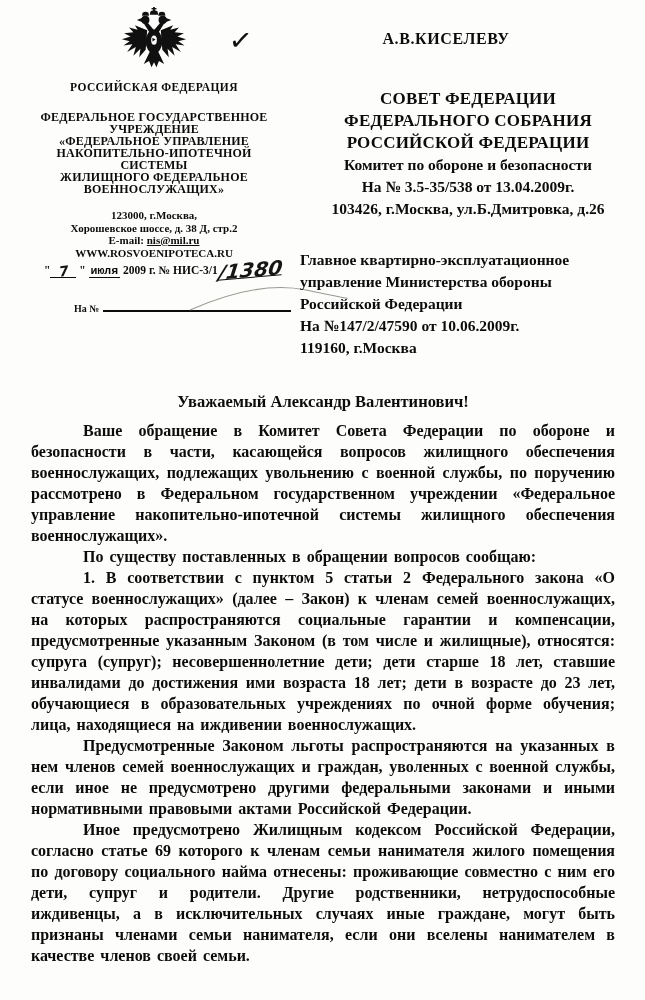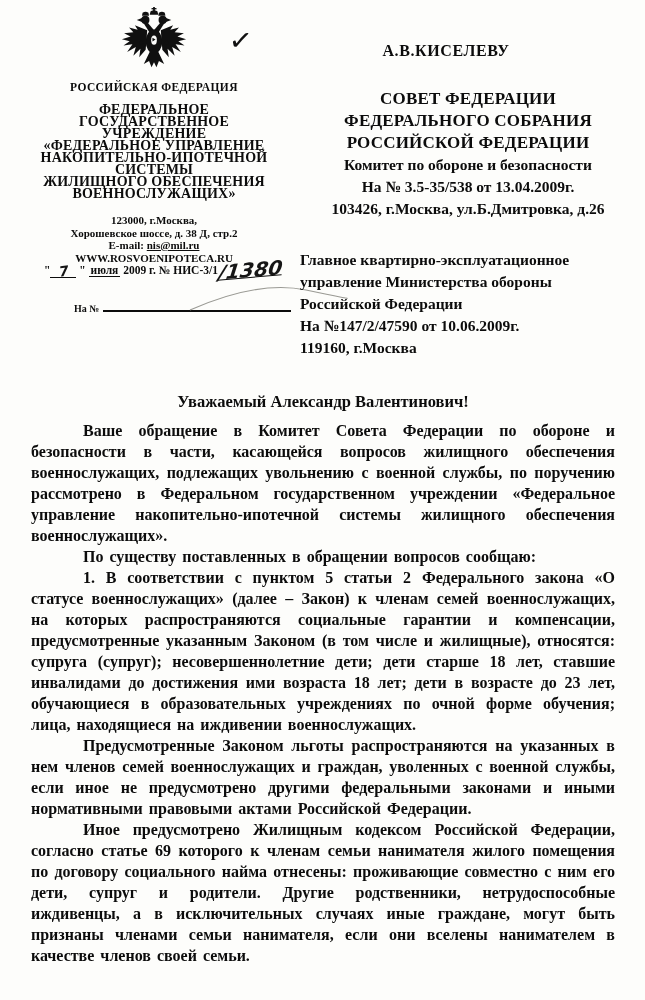--- a/index.html
+++ b/index.html
@@ -11,56 +11,56 @@
     color:#0c0c0c;
     font-family:"Liberation Serif", serif;
     font-weight:700;
     overflow:hidden;
   }
   
   .letterhead{position:absolute;left:36px;top:6px;width:236px;text-align:center;}
   .emblem{height:66px;}
   .emblem svg{width:74px;height:66px;}
   .country{font-size:11.5px;margin-top:9px;letter-spacing:.4px;white-space:nowrap;}
-  .org{font-size:14px;line-height:12px;margin-top:11px;letter-spacing:.2px;}
+  .org{font-size:12px;line-height:12px;margin-top:18px;letter-spacing:.2px;}
   .addr{font-size:11px;line-height:12.5px;margin-top:14px;}
   .addr .u{text-decoration:underline;}
   .website{font-size:11px;line-height:12.5px;}
   .dateline{
     position:absolute;left:44px;top:263px;width:300px;
     font-size:11.5px;text-align:left;white-space:nowrap;
   }
   .day-slot{
     display:inline-block;width:26px;text-align:center;
     border-bottom:1.5px solid #0c0c0c;height:14px;vertical-align:bottom;
   }
   .hw{font-family:"DejaVu Sans", sans-serif;font-style:italic;color:#151515;}
   .hw-day{display:inline-block;font-size:14px;transform:rotate(-8deg);}
-  .month-u{border-bottom:1.5px solid #0c0c0c;padding:0 2px;}
+  .month-u{border-bottom:1.5px solid #0c0c0c;padding:0 2px;font-family:Liberation Mono, monospace;}
   .hw-num{
     display:inline-block;font-size:20px;line-height:14px;
     transform:skewX(-12deg) rotate(-5deg);
     border-bottom:1.5px solid #0c0c0c;
     margin-left:1px;vertical-align:-3px;
   }
   .refline{position:absolute;left:74px;top:297px;font-size:10px;white-space:nowrap;}
   .ref-underline{
     display:inline-block;width:188px;height:13px;
     border-bottom:2px solid #0c0c0c;margin-left:4px;
   }
   .scan-curve{position:absolute;left:188px;top:276px;pointer-events:none;}
   
   .checkmark{
     position:absolute;left:229px;top:24px;
     font-family:"DejaVu Sans", sans-serif;font-weight:400;
     font-size:28px;transform:rotate(6deg);color:#111;
   }
   
   .recipient-name{
-    position:absolute;left:296px;top:42px;width:300px;
+    position:absolute;left:296px;top:30px;width:300px;
     text-align:center;font-size:16px;letter-spacing:.6px;
   }
   .sender1{position:absolute;left:300px;top:88px;width:336px;text-align:center;}
   .sender1 .t{font-size:17px;line-height:22px;letter-spacing:.2px;}
   .sender1 .i{font-size:15.5px;line-height:22px;text-align:center;}
   .sender2{position:absolute;left:300px;top:249px;width:336px;text-align:left;}
   .sender2 .i{font-size:15.5px;line-height:22px;}
   
   .letter-body{position:absolute;left:31px;top:392px;width:584px;}
   .salutation{text-align:center;font-size:16.5px;margin:0 0 8px 0;}
@@ -99,21 +99,21 @@
         <ellipse cx="60" cy="54" rx="4.6" ry="7.5" fill="#fdfdfb"></ellipse>
         <path d="M57.5 50l5 3-5 3z" fill="#101010"></path>
       </svg>
     </div>
     <div class="country">РОССИЙСКАЯ ФЕДЕРАЦИЯ</div>
     <div class="org">
       <div>ФЕДЕРАЛЬНОЕ ГОСУДАРСТВЕННОЕ</div>
       <div>УЧРЕЖДЕНИЕ</div>
       <div>«ФЕДЕРАЛЬНОЕ УПРАВЛЕНИЕ</div>
       <div>НАКОПИТЕЛЬНО-ИПОТЕЧНОЙ СИСТЕМЫ</div>
-      <div>ЖИЛИЩНОГО ОБЕСПЕЧЕНИЯ</div>
+      <div>ЖИЛИЩНОГО ФЕДЕРАЛЬНОЕ</div>
       <div>ВОЕННОСЛУЖАЩИХ»</div>
     </div>
     <div class="addr">
       <div>123000, г.Москва,</div>
       <div>Хорошевское шоссе, д. 38 Д, стр.2</div>
       <div><span>E-mail:</span> <span class="u">nis@mil.ru</span></div>
       <div class="website">WWW.ROSVOENIPOTECA.RU</div>
     </div>
   </div>
 

